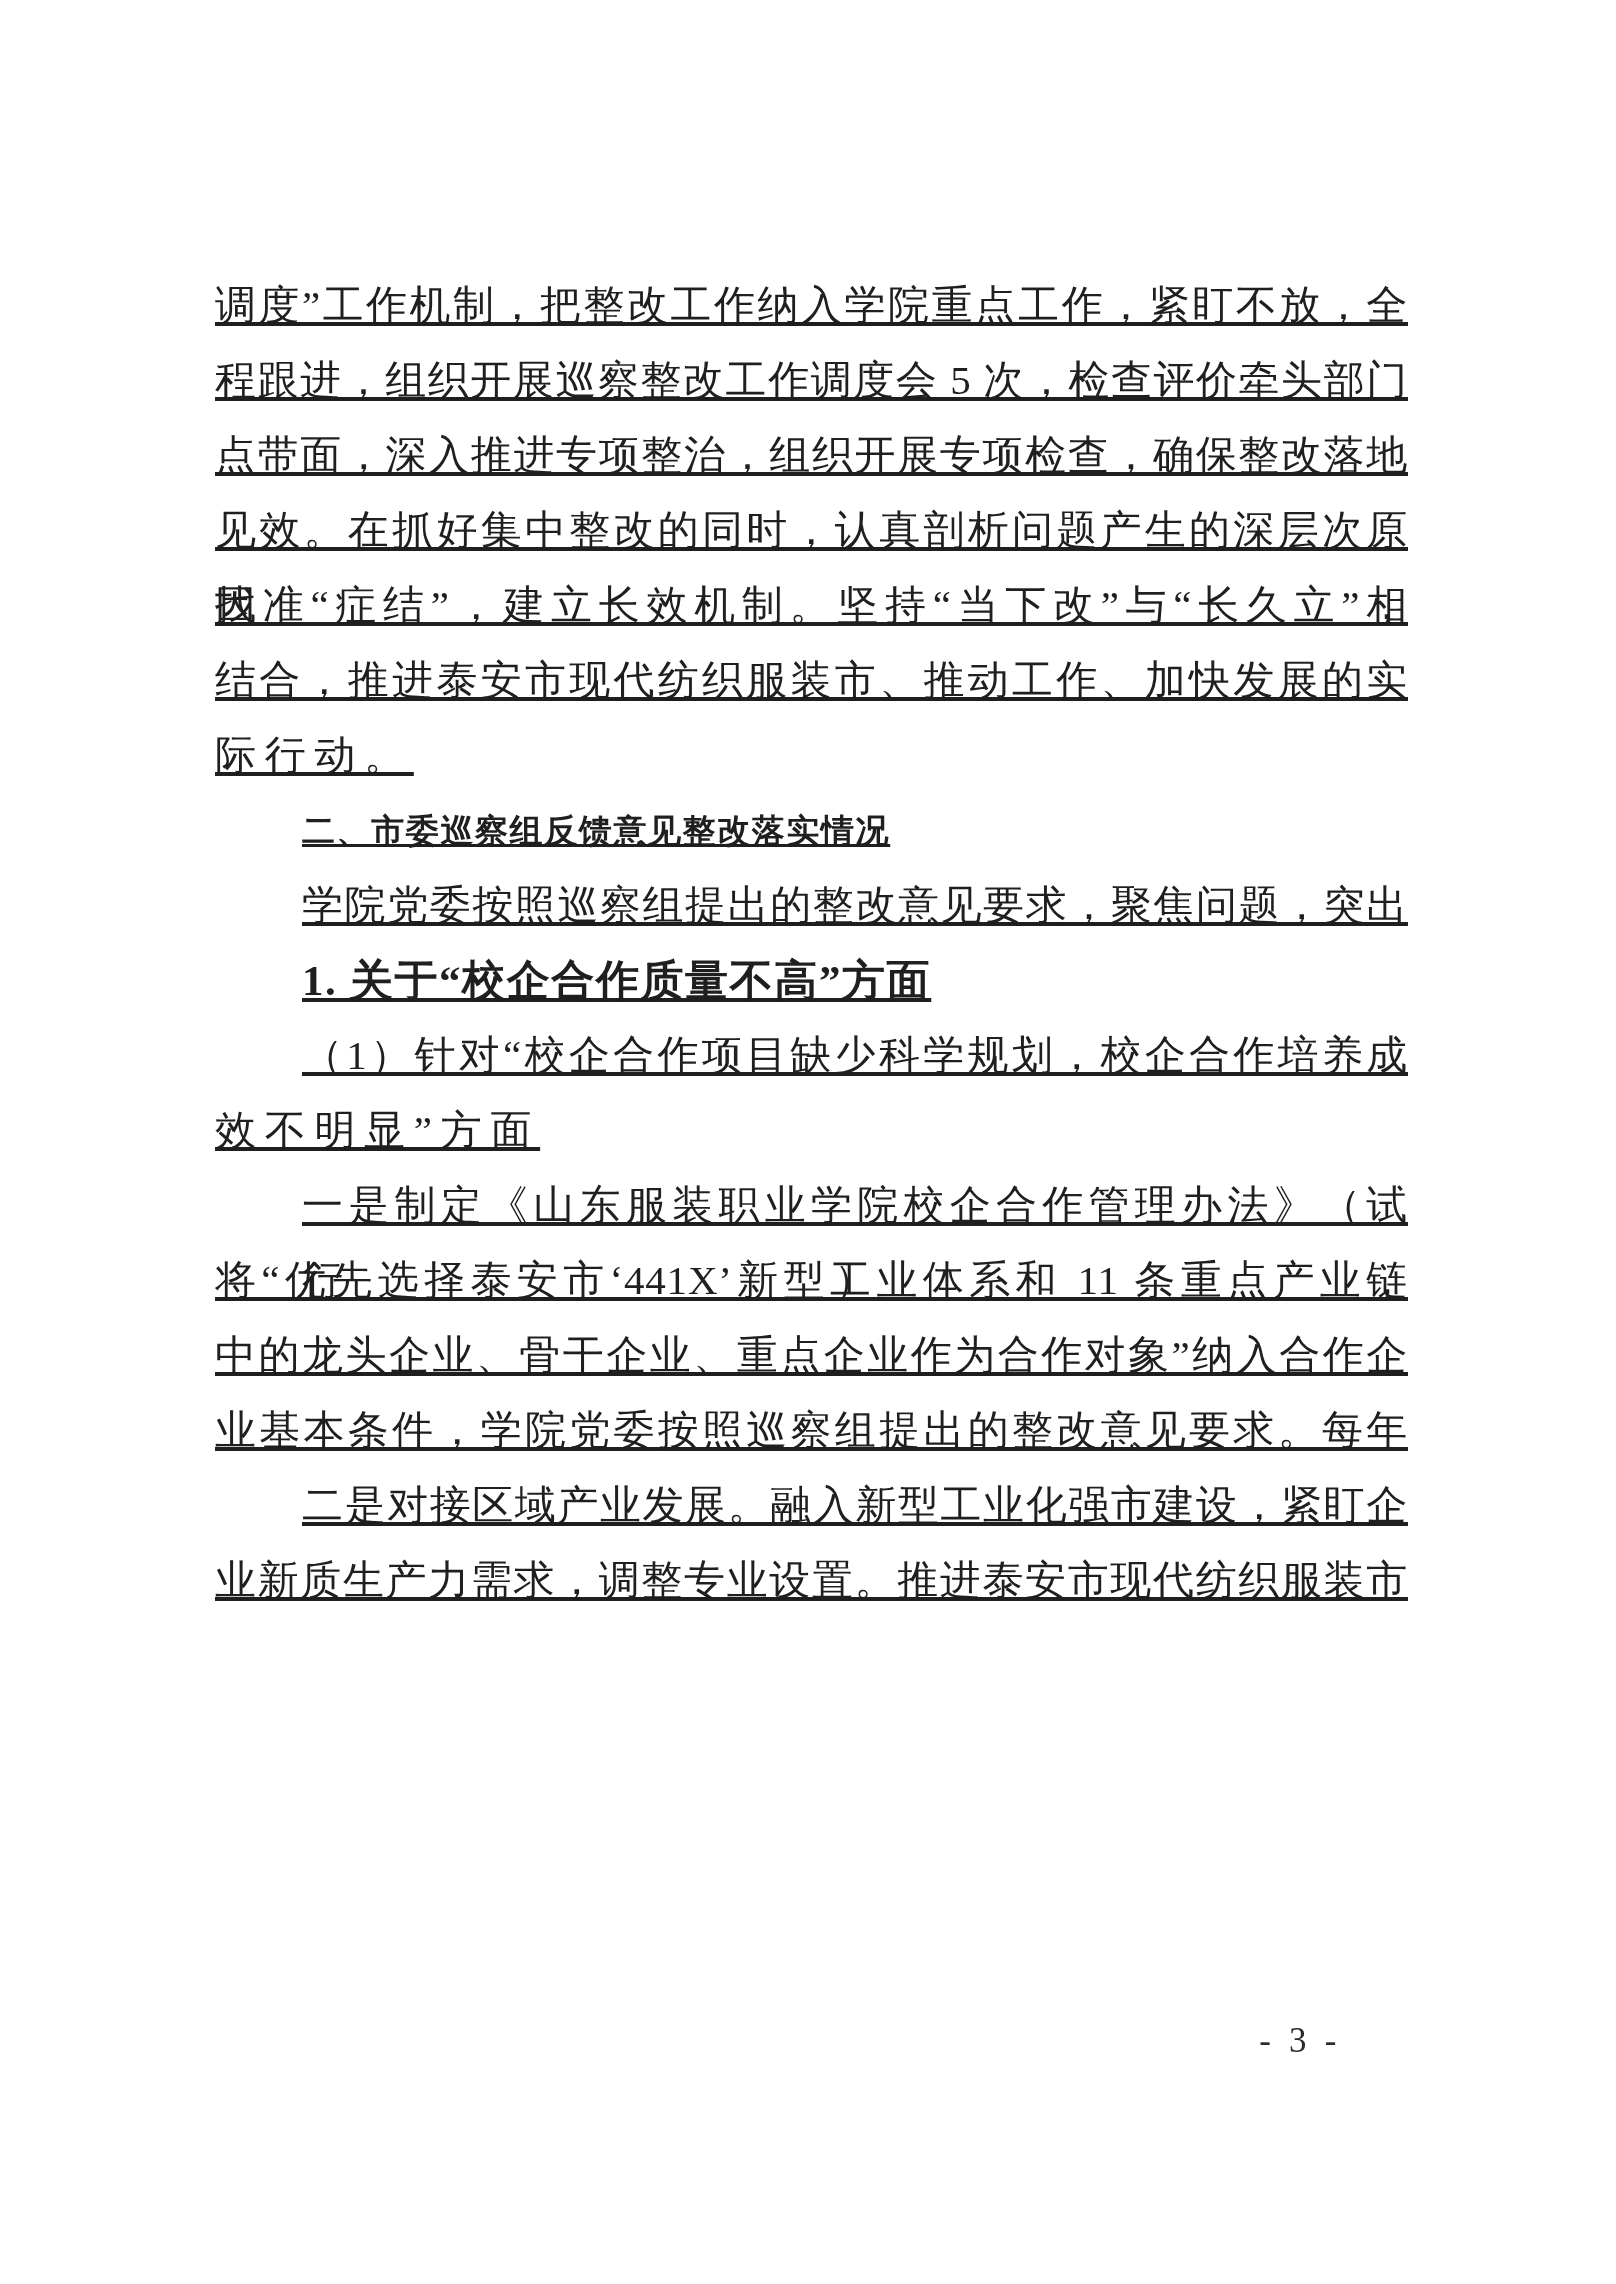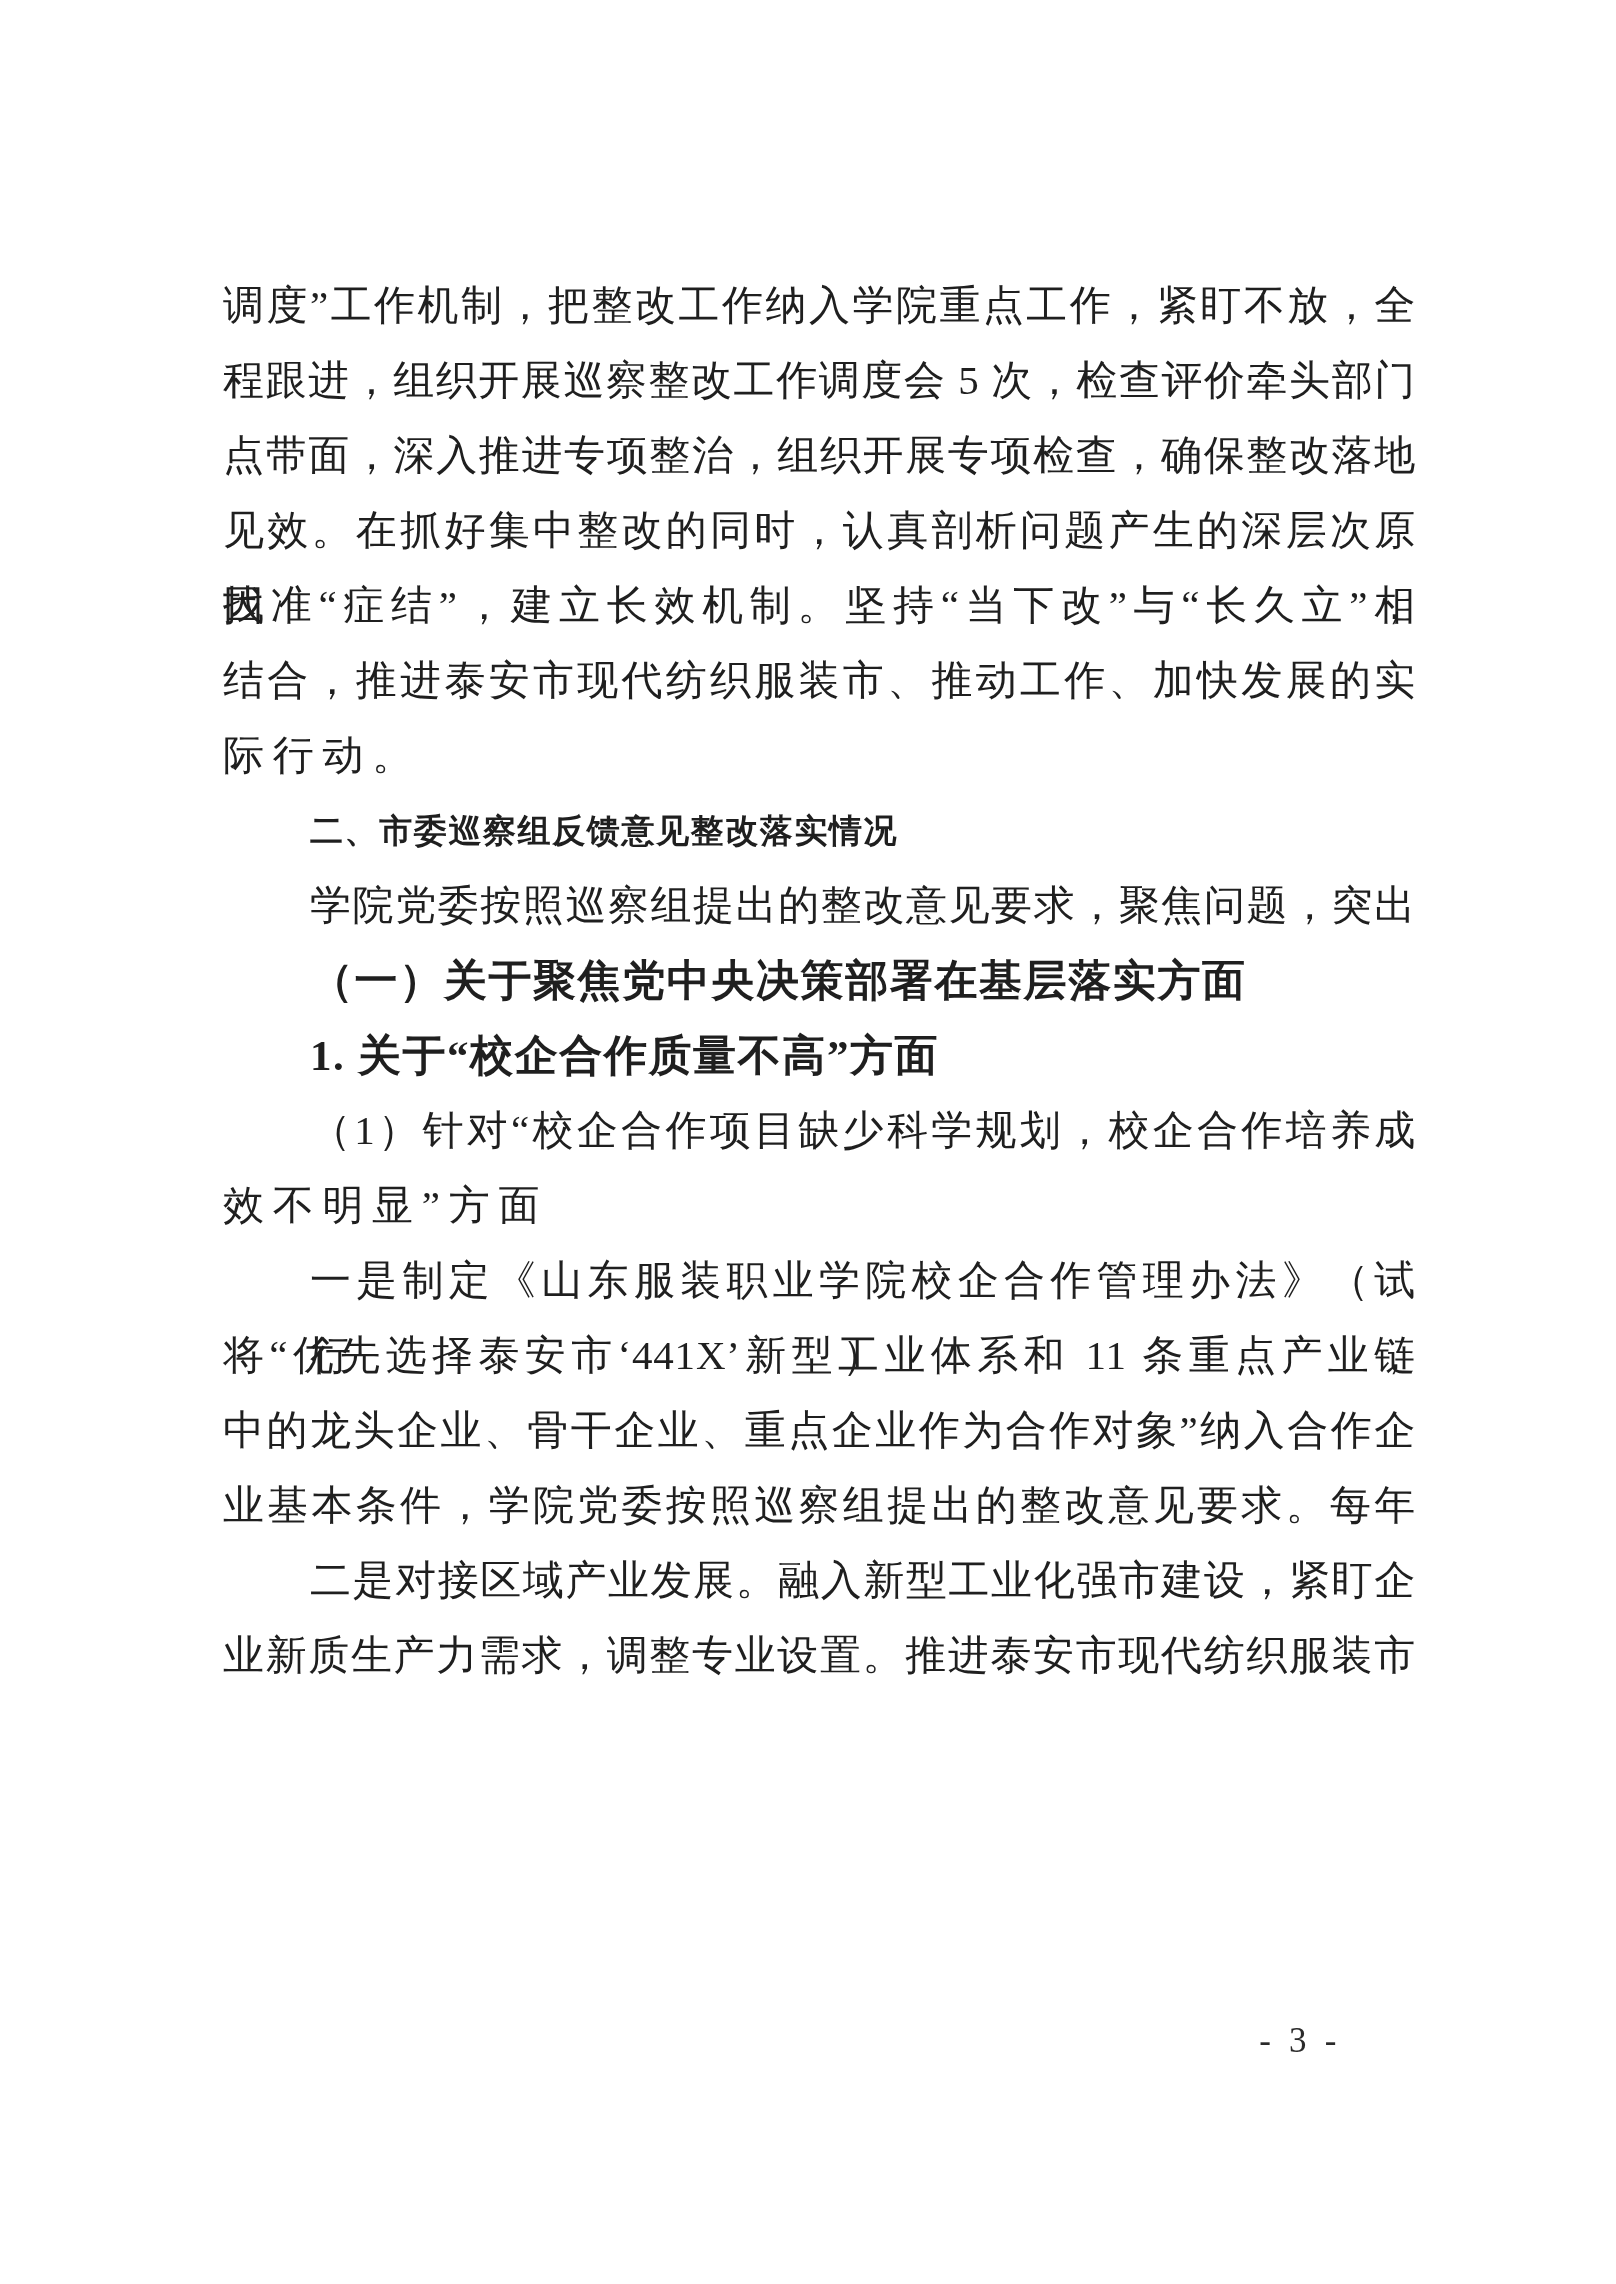--- a/index.html
+++ b/index.html
@@ -13,23 +13,24 @@
     height: 2284px;
     margin: 0 auto;
     background: #ffffff;
     overflow: hidden;
     font-family: "Liberation Serif", "DejaVu Serif", serif;
     color: #1f1f1f;
   }
   
   .text-block {
     position: absolute;
-    left: 223px;
+    left: 215px;
     top: 268px;
     width: 1193px;
+    text-decoration: underline;
   }
   .line {
     box-sizing: border-box;
     width: 1193px;
     height: 75px;
     line-height: 75px;
     font-size: 41px;
     letter-spacing: 8.7px;
     white-space: nowrap;
     color: #1f1f1f;
@@ -84,21 +85,20 @@
   <div class="text-block">
     <div class="line just">调度”工作机制，把整改工作纳入学院重点工作，紧盯不放，全</div>
     <div class="line just">程跟进，组织开展巡察整改工作调度会 5 次，检查评价牵头部门</div>
     <div class="line just">点带面，深入推进专项整治，组织开展专项检查，确保整改落地</div>
     <div class="line just">见效。在抓好集中整改的同时，认真剖析问题产生的深层次原因，</div>
     <div class="line just">找准“症结”，建立长效机制。坚持“当下改”与“长久立”相</div>
     <div class="line just">结合，推进泰安市现代纺织服装市、推动工作、加快发展的实</div>
     <div class="line">际行动。</div>
     <div class="line h1 indent">二、市委巡察组反馈意见整改落实情况</div>
     <div class="line just indent">学院党委按照巡察组提出的整改意见要求，聚焦问题，突出</div>
-    <div class="line h2 indent">（一）关于聚焦党中央决策部署在基层落实方面</div>
     <div class="line h3 indent">1. 关于“校企合作质量不高”方面</div>
     <div class="line just indent">（1）针对“校企合作项目缺少科学规划，校企合作培养成</div>
     <div class="line">效不明显”方面</div>
     <div class="line just indent">一是制定《山东服装职业学院校企合作管理办法》（试行），</div>
     <div class="line just">将“优先选择泰安市‘441X’新型工业体系和 11 条重点产业链</div>
     <div class="line just">中的龙头企业、骨干企业、重点企业作为合作对象”纳入合作企</div>
     <div class="line just">业基本条件，学院党委按照巡察组提出的整改意见要求。每年</div>
     <div class="line just indent">二是对接区域产业发展。融入新型工业化强市建设，紧盯企</div>
     <div class="line just">业新质生产力需求，调整专业设置。推进泰安市现代纺织服装市</div>
   </div>

